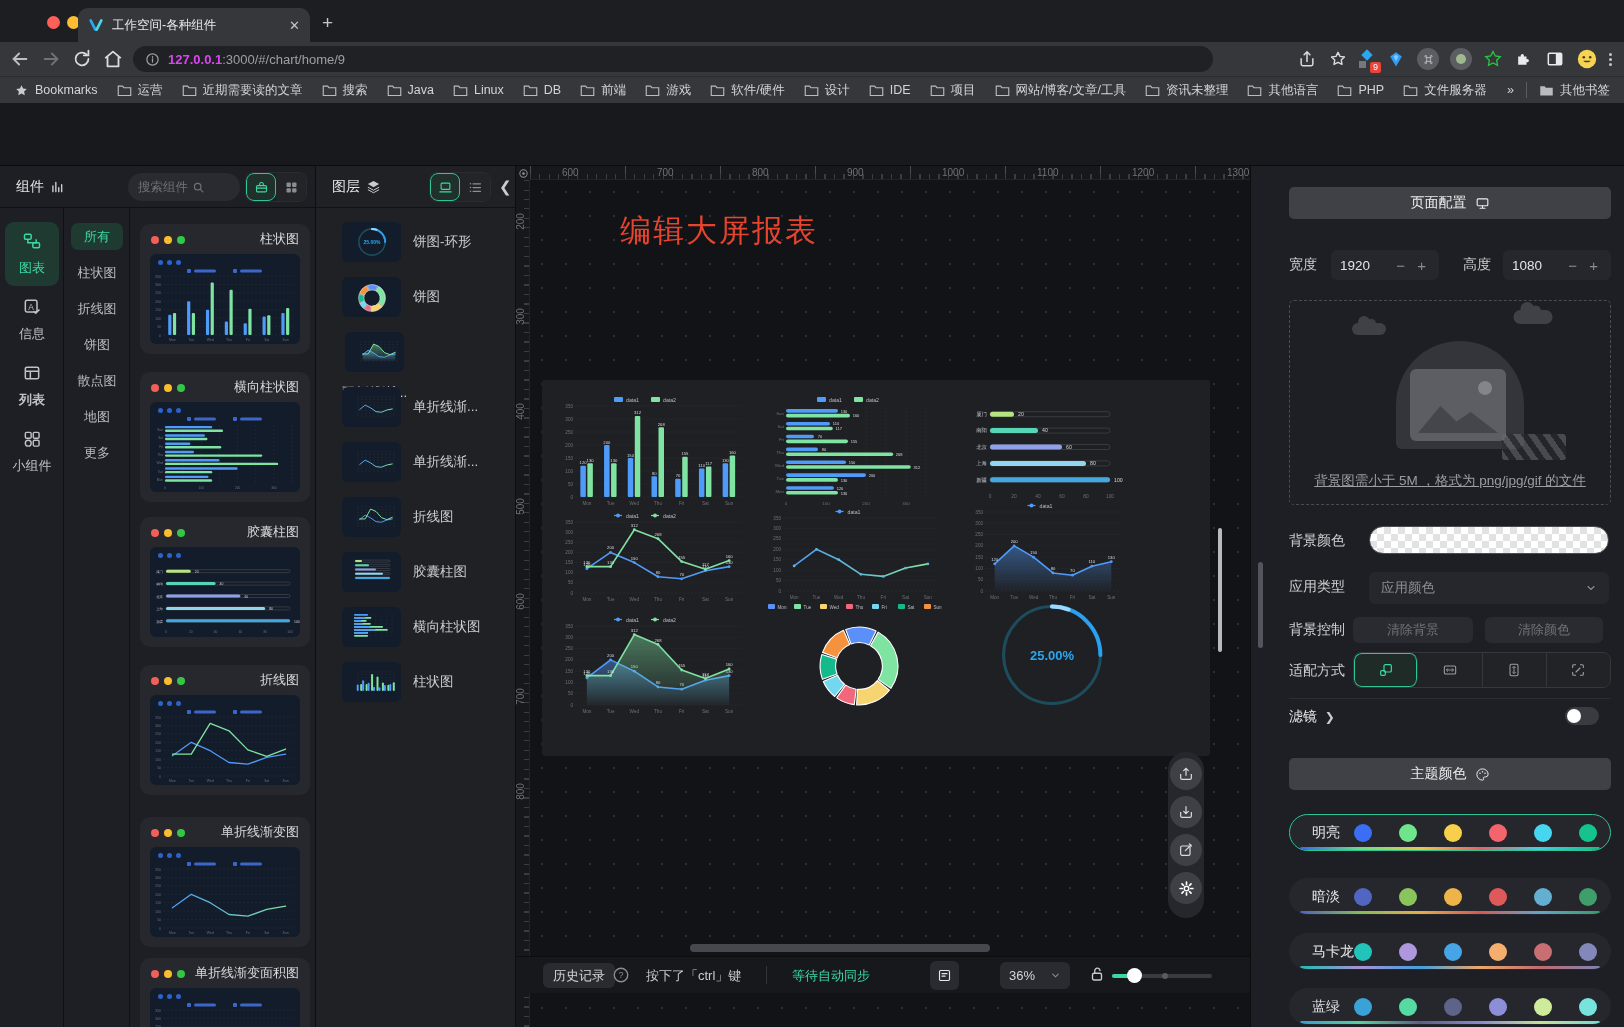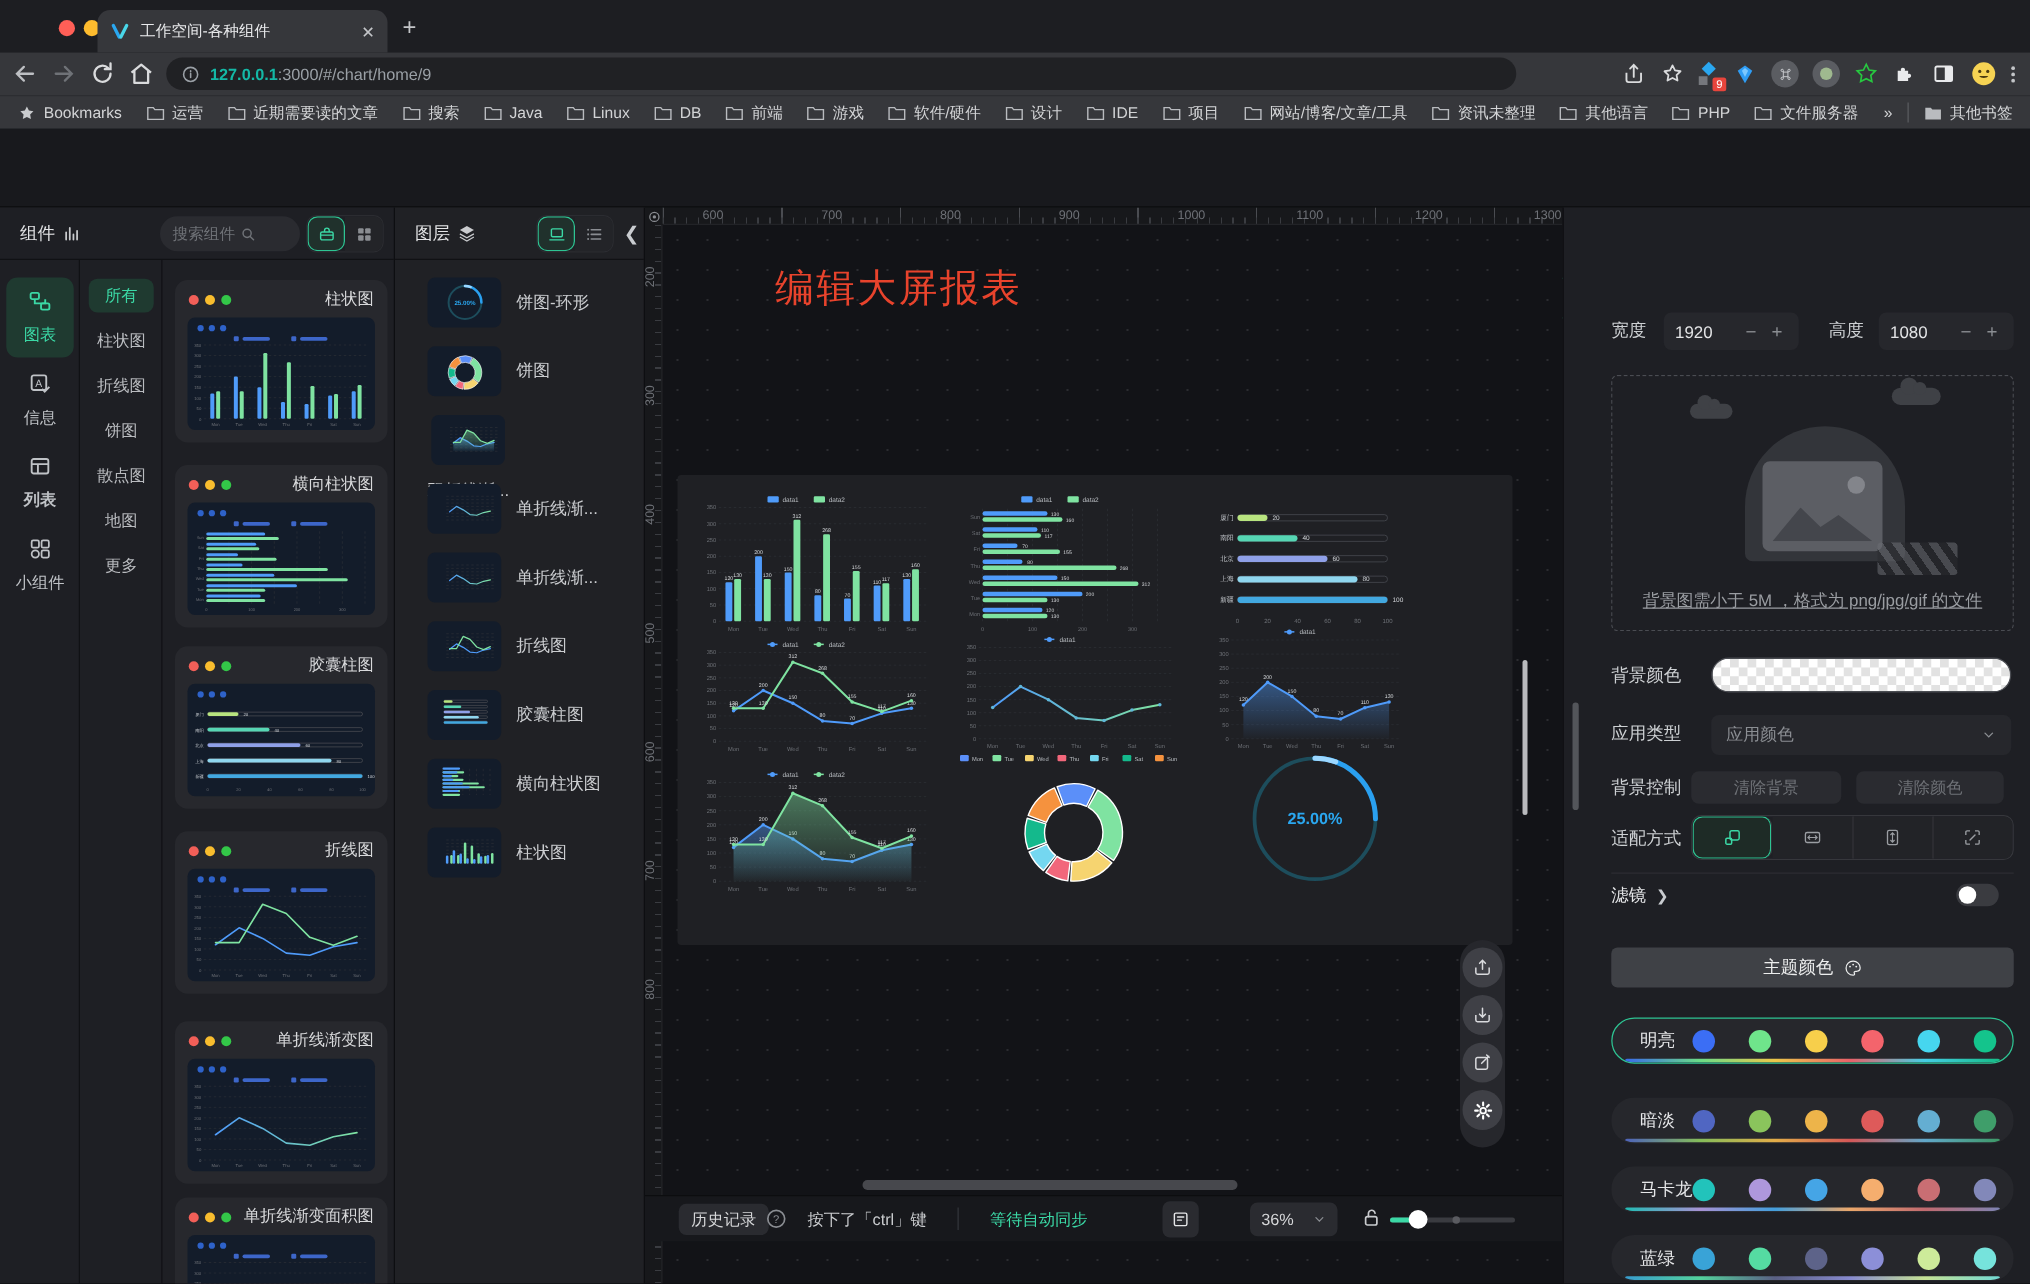--- a/index.html
+++ b/index.html
@@ -11,21 +11,21 @@
 
 .tabstrip{left:0;top:0;width:1624px;height:42px;background:#1d1e22;}
 .tl{position:absolute;top:16px;width:13px;height:13px;border-radius:50%;}
 .tab{position:absolute;left:78px;top:8px;width:232px;height:34px;background:#36373b;border-radius:10px 10px 0 0;display:flex;align-items:center;padding:0 10px;gap:8px;}
 .tab-title{color:#e8e9eb;font-size:12.5px;white-space:nowrap;overflow:hidden;flex:1;}
 .tab-close{color:#c3c5c8;font-size:13px;cursor:default;}
 .newtab{position:absolute;left:322px;top:12px;color:#c3c5c8;font-size:19px;}
 .urlrow{left:0;top:42px;width:1624px;height:34px;background:#36373b;display:flex;align-items:center;}
 .navic{width:22px;height:22px;margin-left:9px;flex:none;}
 .urlpill{position:absolute;left:133px;top:4px;width:1080px;height:26px;background:#202124;border-radius:13px;display:flex;align-items:center;padding:0 12px;gap:8px;}
-.url-host{color:#14b8a6;font-size:13px;font-weight:bold;}
+.url-host{color:#d946ef;font-size:13px;font-weight:bold;}
 .url-rest{color:#9aa0a6;font-size:13px;}
 .extarea{position:absolute;right:4px;top:0;height:34px;display:flex;align-items:center;gap:11px;padding-right:8px;}
 .extcirc{width:22px;height:22px;border-radius:50%;background:#5b5d62;display:flex;align-items:center;justify-content:center;flex:none;}
 .badge9{position:absolute;right:-6px;bottom:-5px;background:#e8453c;color:#fff;font-size:9px;padding:0 3px;border-radius:2px;line-height:11px;}
 .kebab span{display:block;width:3px;height:3px;border-radius:50%;background:#c3c5c8;margin:2px 0;}
 .bmrow{left:0;top:76px;width:1624px;height:27px;background:#36373b;border-top:1px solid #2c2d31;display:flex;align-items:center;padding:0 14px;gap:19px;font-size:12.5px;color:#d3d4d6;}
 .bm-item{display:flex;align-items:center;gap:6px;white-space:nowrap;}
 #bm-list{display:flex;align-items:center;gap:19px;overflow:hidden;flex:1;}
 .bm-right{display:flex;align-items:center;gap:12px;margin-left:auto;}
 .bm-sep{width:1px;height:16px;background:#5a5c60;}
@@ -1535,20 +1535,27 @@
       <div class="slider">
         <span class="fill"></span>
         <span class="mark"></span>
         <span class="knob"></span>
       </div>
     </div>
   </div>
 
   <div class="rightpanel abs">
     <span class="rp-scroll"></span>
+    <div class="rp-bar" style="top:21px">
+      <span>页面配置</span>
+      <svg width="15" height="15" viewBox="0 0 24 24">
+          <rect x="3.5" y="4.5" width="17" height="11" rx="1.5" stroke="#eceded" stroke-width="1.8" fill="none"></rect>
+          <path d="M12 15.5V19M8 19.5h8" stroke="#eceded" stroke-width="1.8" stroke-linecap="round"></path>
+        </svg>
+    </div>
     <span class="rp-label" style="left:38px;top:90px">宽度</span>
     <div class="stepper" style="left:80px;top:84px;width:108px">
       <span>1920</span>
       <span class="pm">− +</span>
     </div>
     <span class="rp-label" style="left:212px;top:90px">高度</span>
     <div class="stepper" style="left:252px;top:84px;width:108px">
       <span>1080</span>
       <span class="pm">− +</span>
     </div>

